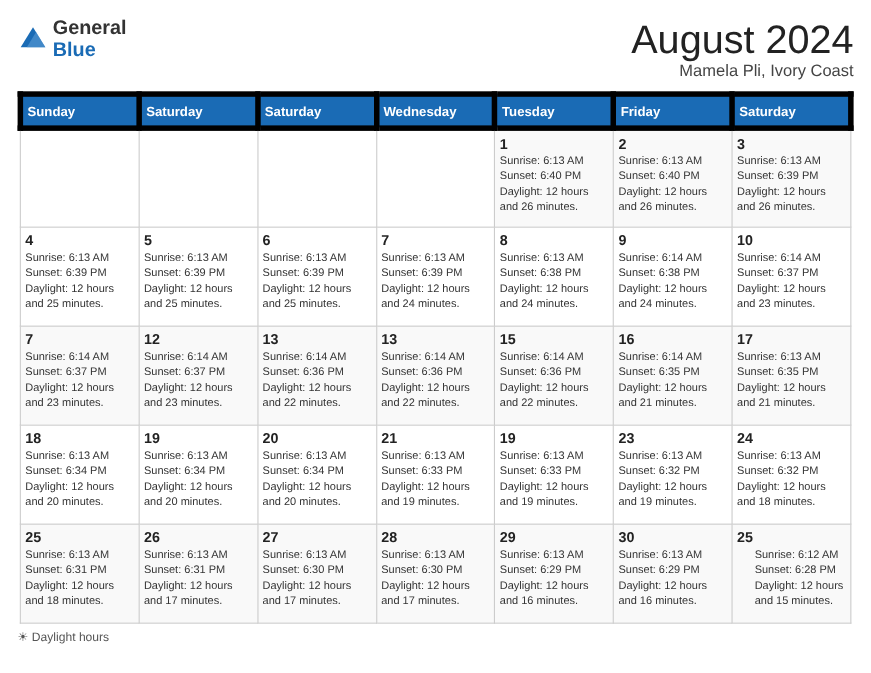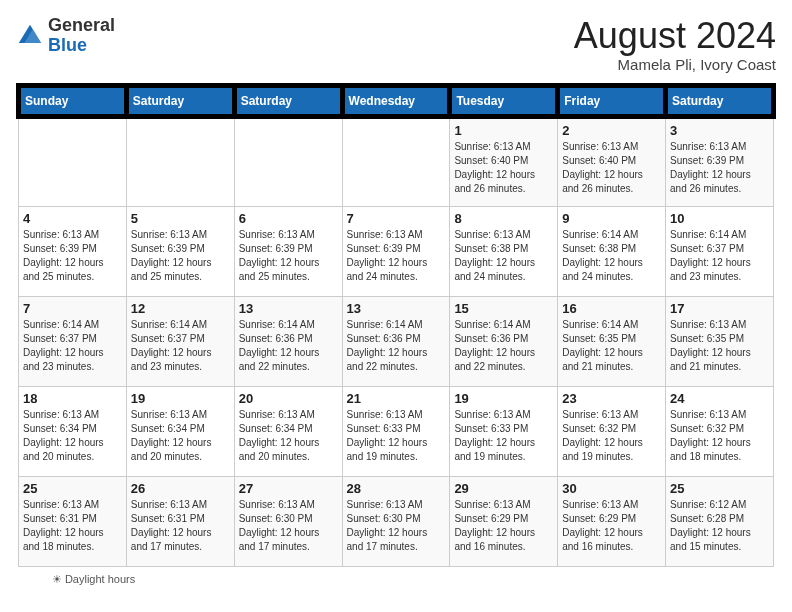--- a/index.html
+++ b/index.html
@@ -81,21 +81,20 @@
       color: #333;
       line-height: 1.4;
     }
     .empty-cell {
       background: #fff !important;
     }
     .legend {
       margin-top: 6px;
       font-size: 11px;
       color: #555;
-      margin-left: 36px;
     }
   </style>
 </head>
 <body>
 
 <div class="header-area">
   <div class="logo">
     <svg class="logo-icon" viewBox="0 0 40 40">
       <polygon points="20,4 36,30 4,30" fill="#1a6bb5"></polygon>
       <polygon points="24,10 36,30 12,30" fill="#5b9bd5" opacity="0.6"></polygon>
@@ -342,21 +341,21 @@
         </td>
         <td>
           <div class="day-number">30</div>
           <div class="day-info" style="white-space: pre-line;">Sunrise: 6:13 AM
 Sunset: 6:29 PM
 Daylight: 12 hours
 and 16 minutes.</div>
         </td>
         <td>
           <div class="day-number">25</div>
-          <div class="day-info" style="white-space: pre-line;">Sunrise: 6:12 AM
+          <div class="day-info" style="white-space: pre-line; margin-left: 16px;">Sunrise: 6:12 AM
 Sunset: 6:28 PM
 Daylight: 12 hours
 and 15 minutes.</div>
         </td>
       </tr>
     </tbody>
 </table>
 
 <div class="legend">
   ☀ <span>Daylight hours</span>

